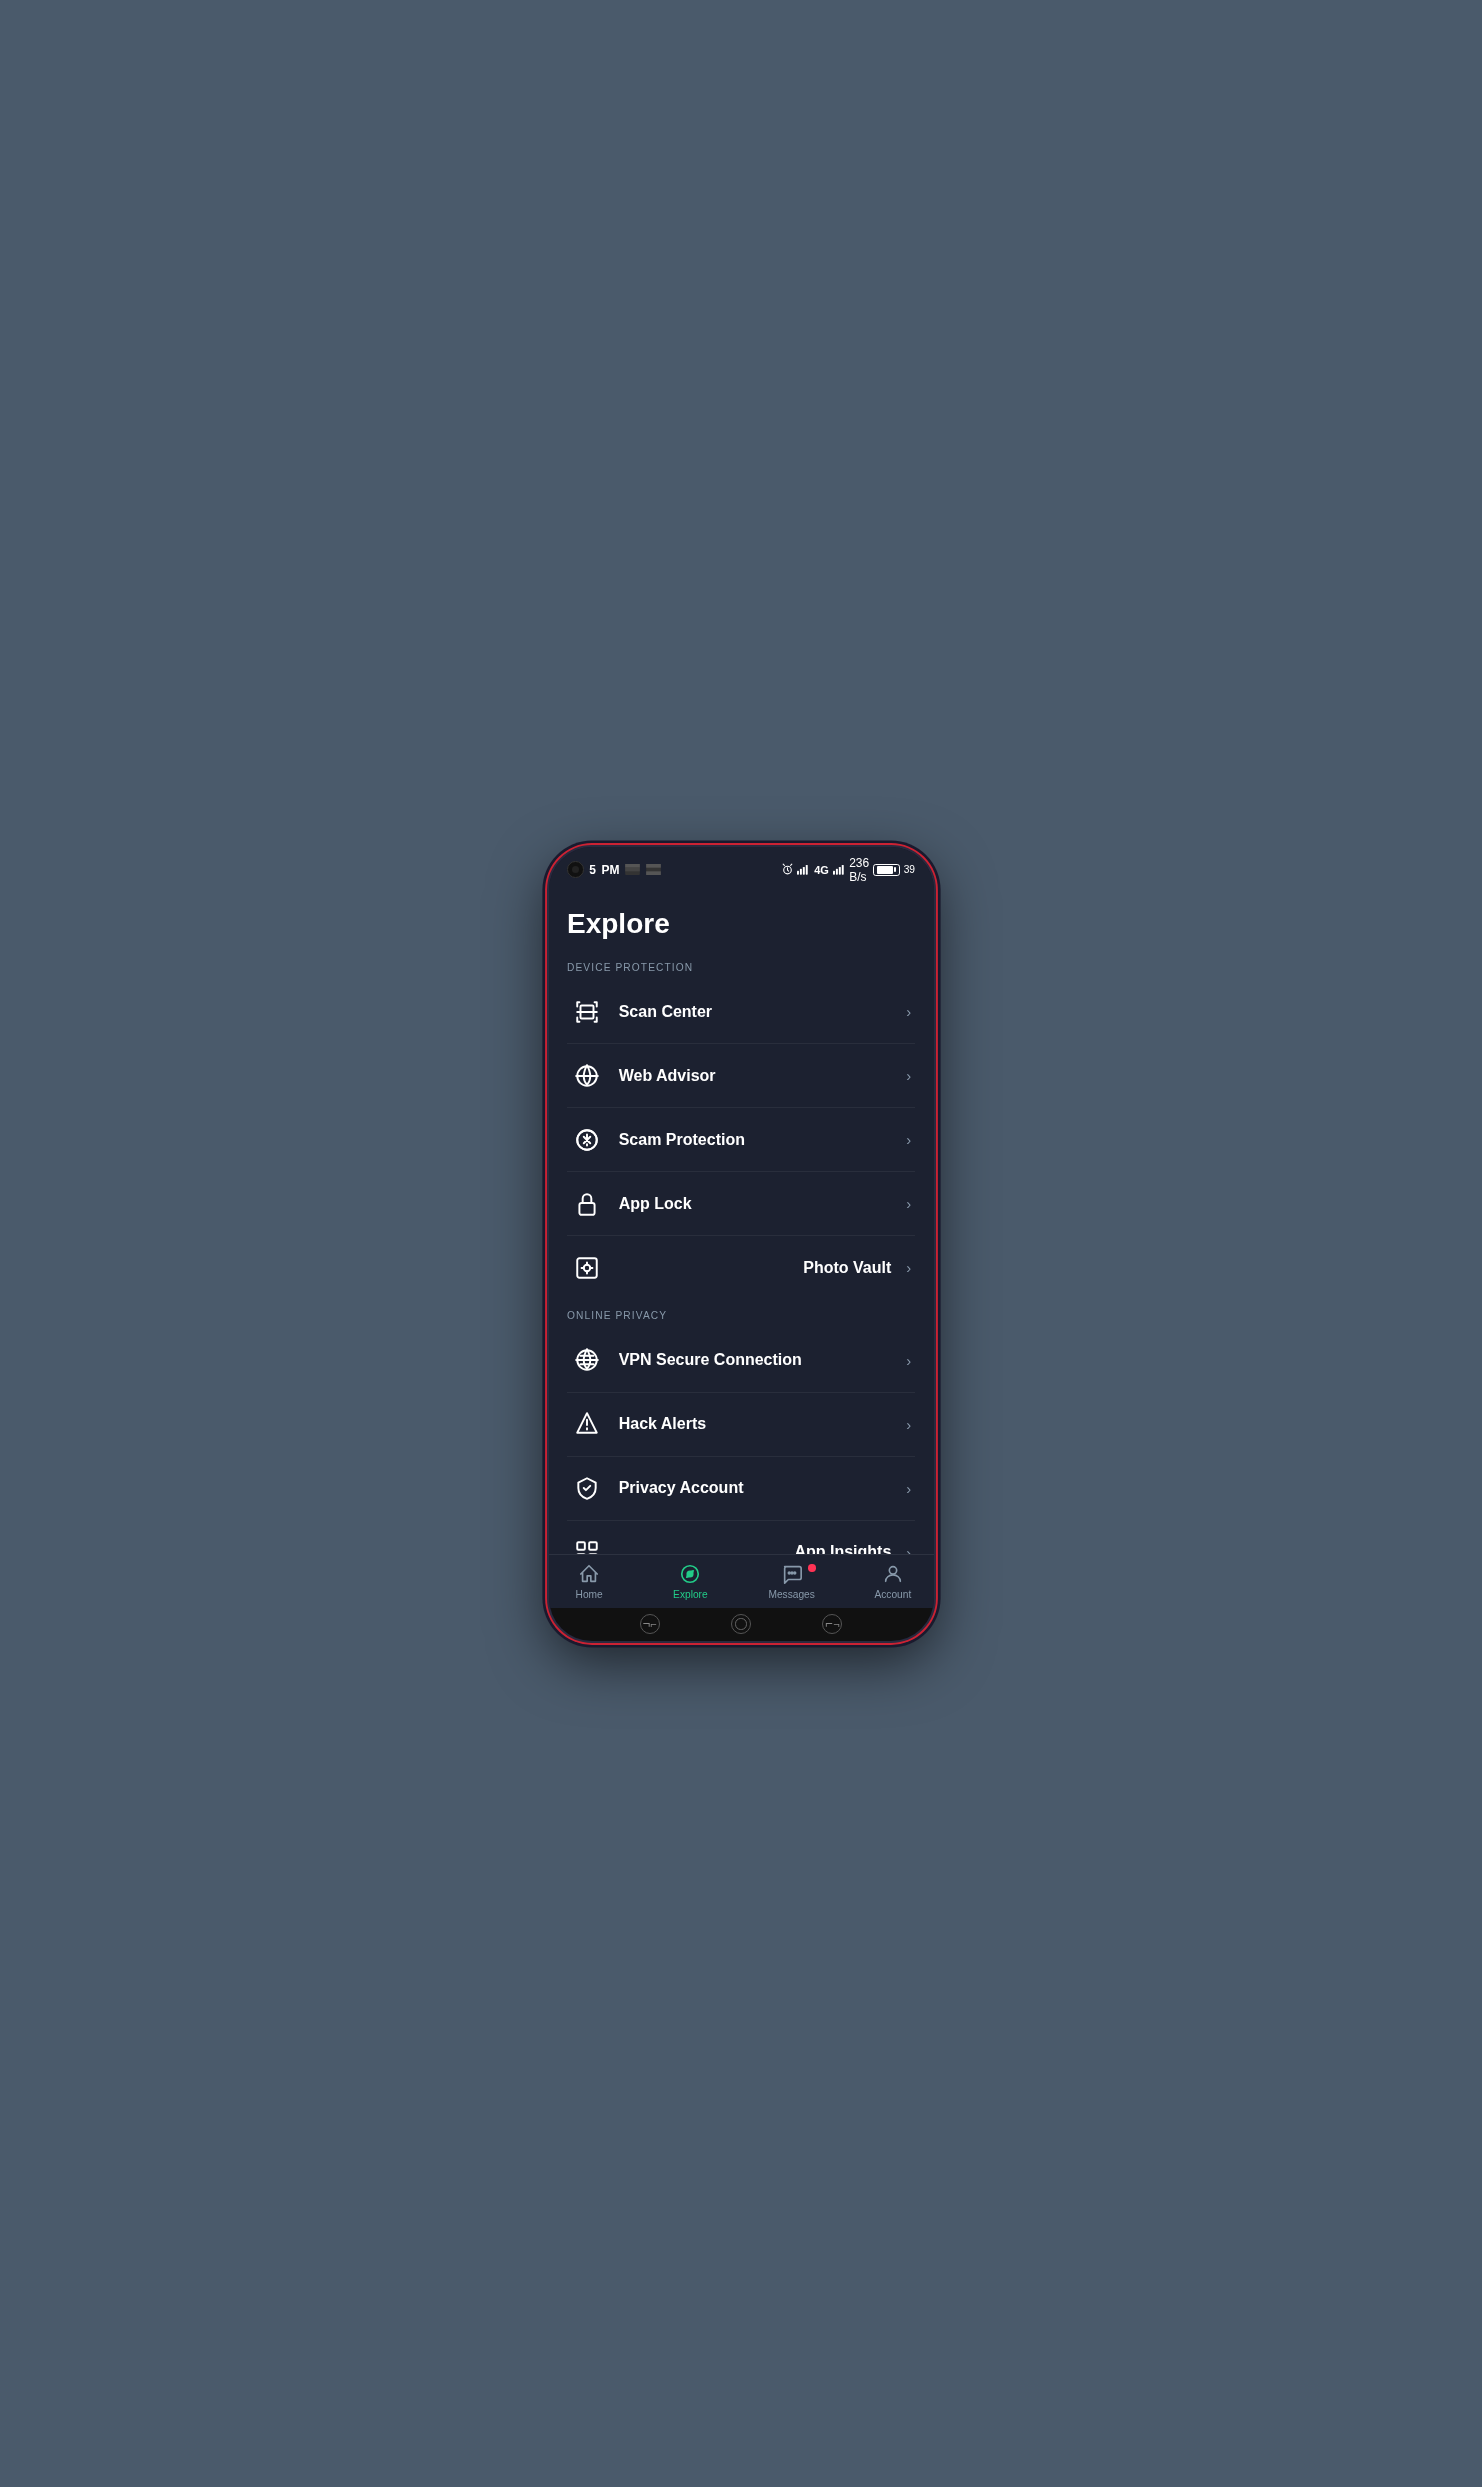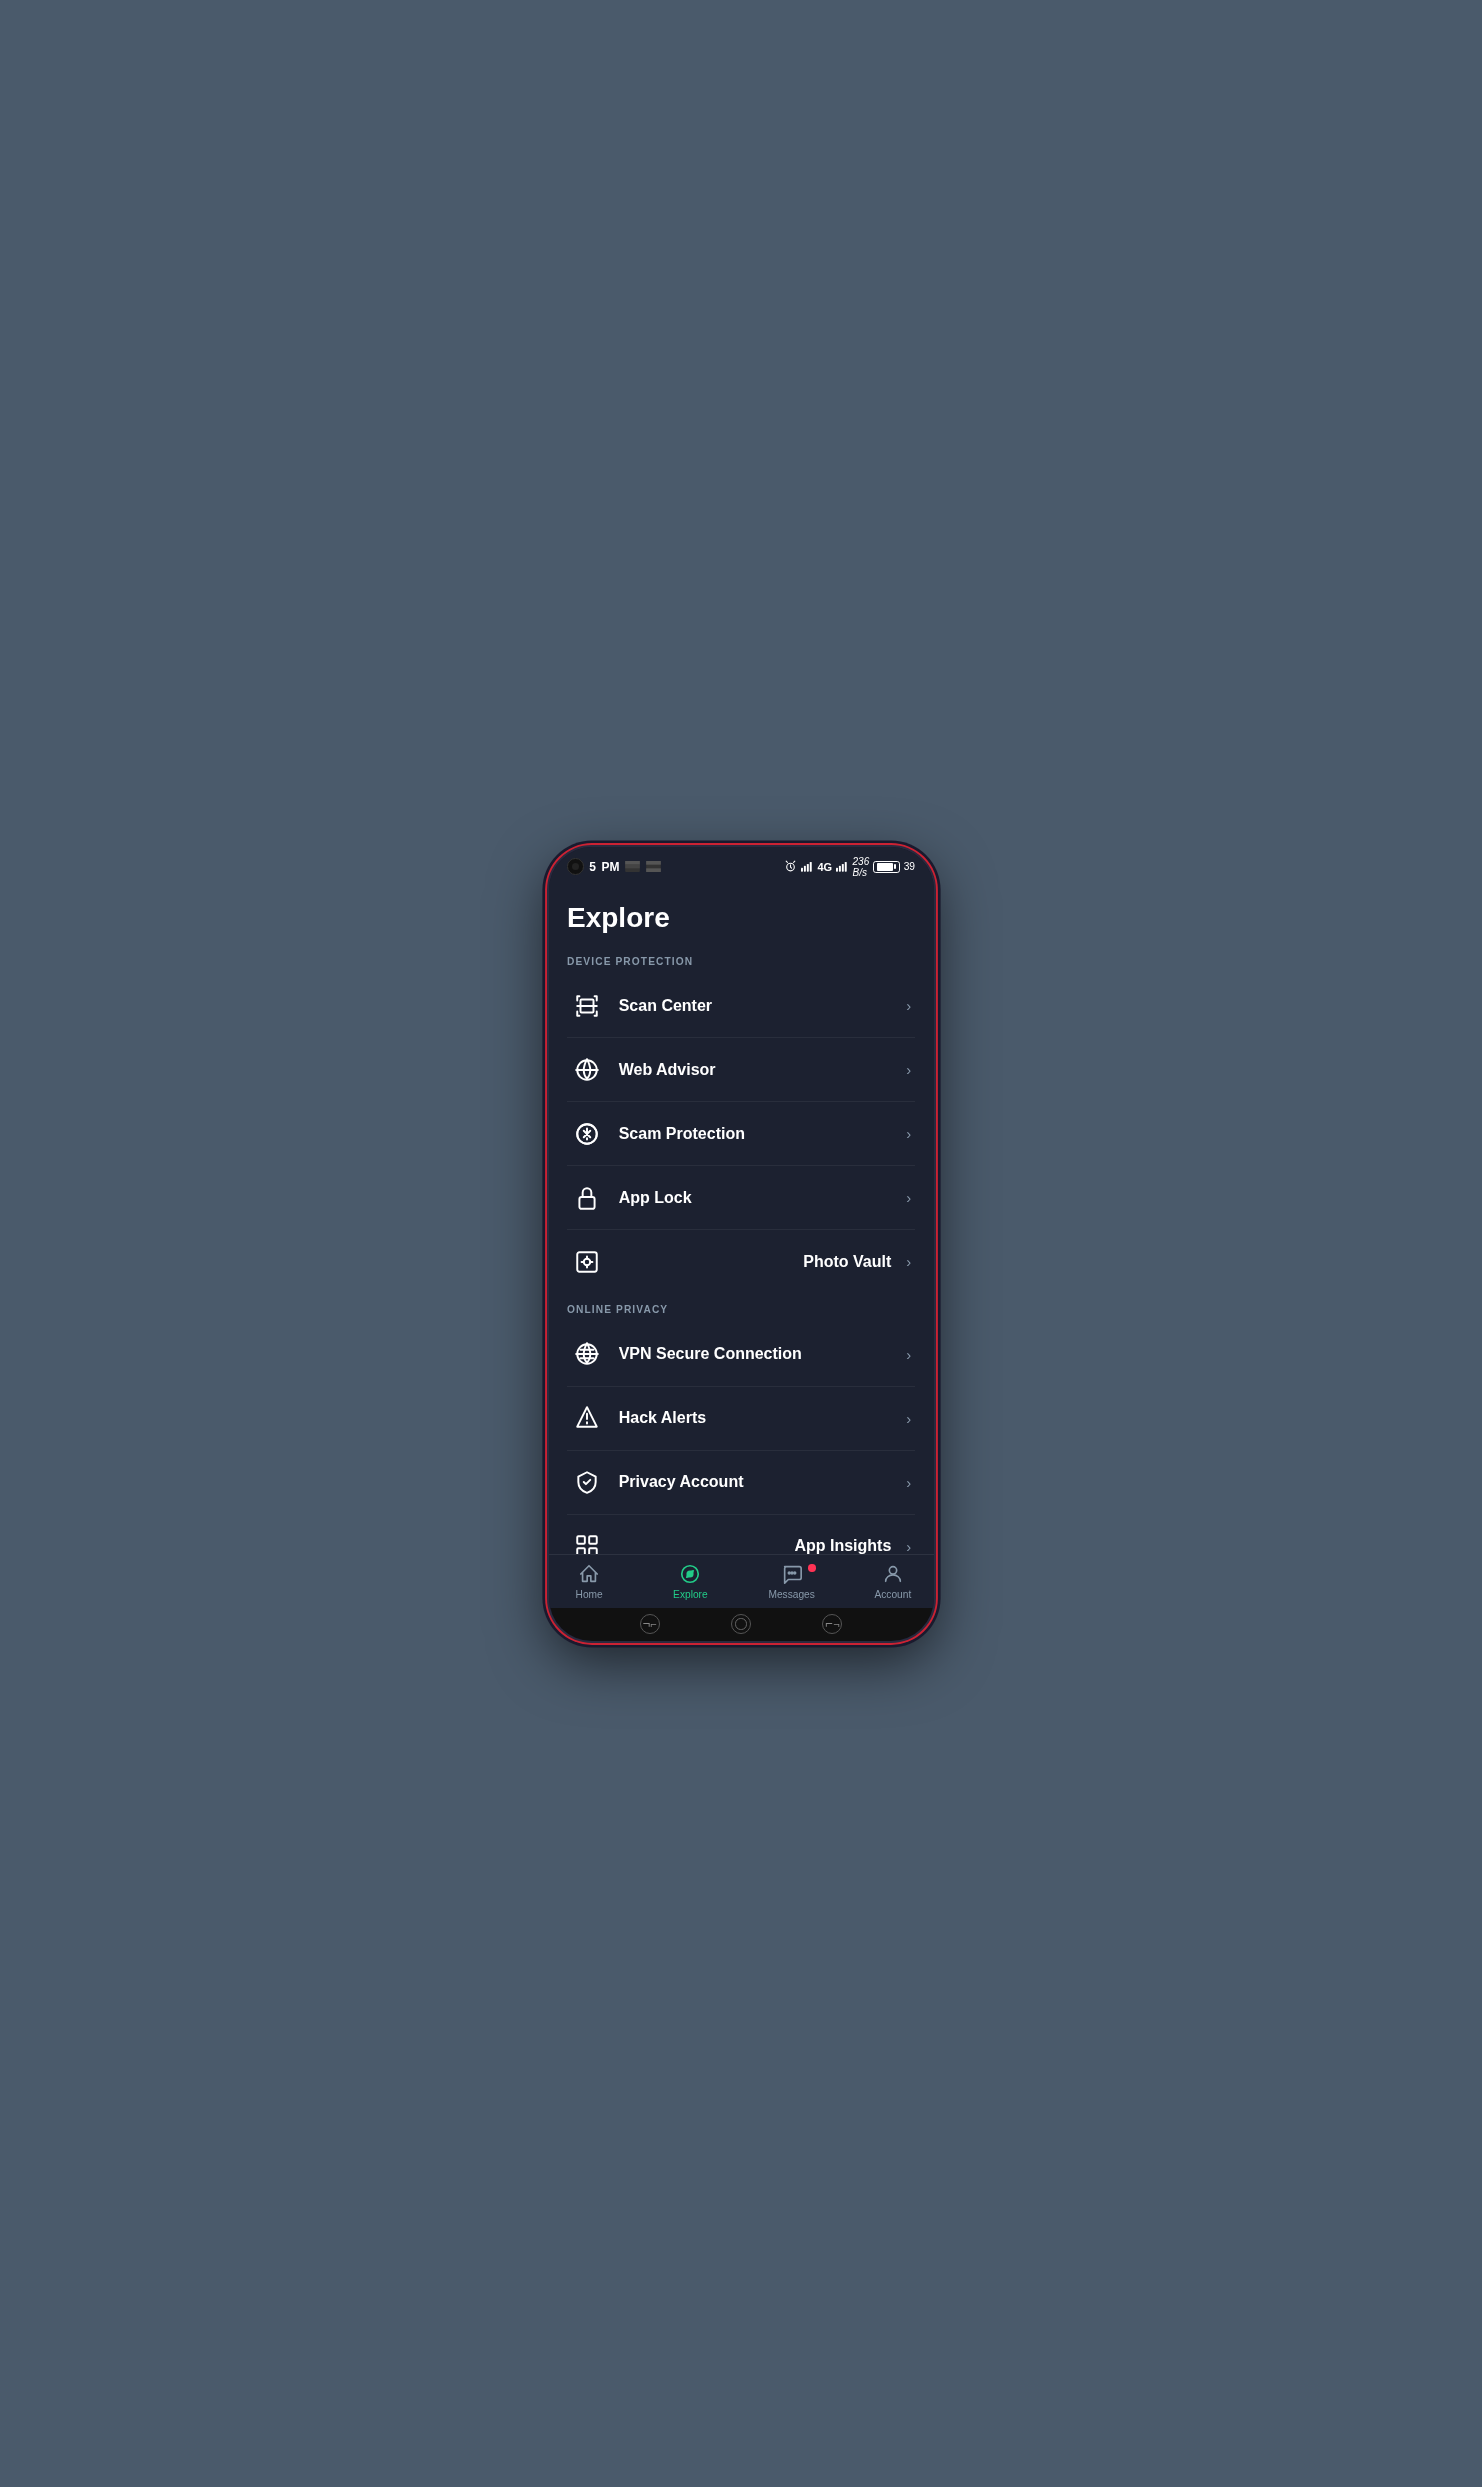--- a/index.html
+++ b/index.html
@@ -121,21 +121,21 @@
     .page-title {
       color: #ffffff;
       font-size: 28px;
       font-weight: 800;
       margin-bottom: 22px;
     }
 
     .section-label {
       color: #8899aa;
       font-size: 10.2px;
-      font-weight: 700;
+      font-weight: 400;
       letter-spacing: 1.1px;
       margin-bottom: 7.4px;
       margin-top: 7.4px;
     }
 
     .menu-item {
       display: flex;
       align-items: center;
       padding: 15px 3.7px;
       border-bottom: 0.9px solid rgba(255,255,255,0.06);
@@ -324,21 +324,21 @@
           <rect x="9" y="4" width="3" height="12" fill="#fff" rx="1"></rect>
           <rect x="13.5" y="1" width="3" height="15" fill="#fff" rx="1"></rect>
         </svg>
         <span style="font-size:11px;font-weight:700;color:#fff;">4G</span>
         <svg width="13" height="11" viewBox="0 0 20 16">
           <rect x="0" y="10" width="3" height="6" fill="#fff" rx="1"></rect>
           <rect x="4.5" y="7" width="3" height="9" fill="#fff" rx="1"></rect>
           <rect x="9" y="4" width="3" height="12" fill="#fff" rx="1"></rect>
           <rect x="13.5" y="1" width="3" height="15" fill="#fff" rx="1"></rect>
         </svg>
-        <span style="font-size:10px;color:#fff;font-style:italic;">236<br>B/s</span>
+        <span style="font-size:12px;color:#fff;">236<br>B/s</span>
         <div style="border:1.9px solid #fff;border-radius:2.8px;padding:0.9px 2.8px;display:flex;align-items:center;">
           <div style="width:16.7px;height:8.3px;background:#fff;border-radius:0.9px;"></div>
           <div style="width:1.9px;height:4.6px;background:#fff;border-radius:0.9px;margin-left:0.9px;"></div>
         </div>
         <span style="font-size:10.2px;color:#fff;">39</span>
       </div>
     </div>
 
     <div class="screen-content">
       <div class="content-pad">

